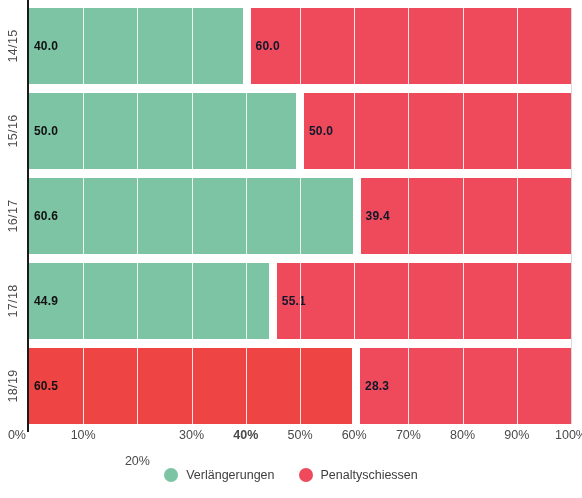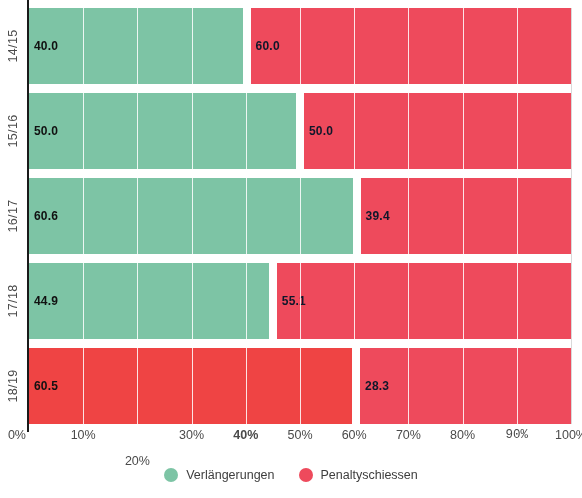--- a/index.html
+++ b/index.html
@@ -258,21 +258,21 @@
   <div class="x-labels" id="x-labels-container">
       <div class="x-label first" style="left: 0%;">0%</div>
       <div class="x-label" style="left: 10%;">10%</div>
       <div class="x-label" style="left: 20%; margin-top: 26px;">20%</div>
       <div class="x-label" style="left: 30%; text-align: center;">30%</div>
       <div class="x-label" style="left: 40%; font-weight: bold;">40%</div>
       <div class="x-label" style="left: 50%;">50%</div>
       <div class="x-label" style="left: 60%;">60%</div>
       <div class="x-label" style="left: 70%;">70%</div>
       <div class="x-label" style="left: 80%;">80%</div>
-      <div class="x-label" style="left: 90%; font-family: Liberation Mono, monospace;">90%</div>
+      <div class="x-label" style="left: 90%;">90%</div>
       <div class="x-label" style="left: 100%;">100%</div>
     </div>
 
   <div class="legend" id="legend-container">
       <div class="legend-item">
         <span class="legend-swatch" style="background: rgb(125, 196, 165);"></span>
         <span class="legend-text">Verlängerungen</span>
       </div>
       <div class="legend-item">
         <span class="legend-swatch" style="background: rgb(238, 74, 92);"></span>

